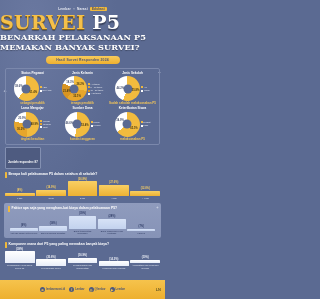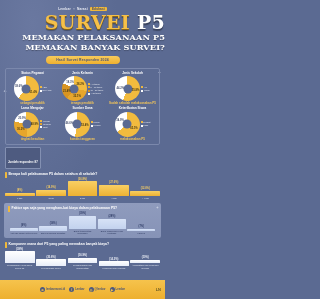--- a/index.html
+++ b/index.html
@@ -16,21 +16,21 @@
 
   
   .brandrow{display:flex;justify-content:center;align-items:center;gap:2px;
      margin-top:5px;height:7px;}
   .brandrow span{font-size:3.2px;letter-spacing:.2px;color:#e9ecf4;
      font-weight:700;white-space:nowrap;}
   .brandrow .pill{background:#f0b93c;color:#3d4868;border-radius:1px;
      padding:0 2px;font-size:3px;}
   .brandrow .sep{color:#c9ceda;font-weight:400;}
 
-  .title{text-align:right;margin-top:1px;}
+  .title{text-align:left;margin-top:1px;}
   .title .t1{font-family:"DejaVu Serif",serif;font-weight:700;
      font-size:19px;line-height:19px;letter-spacing:.3px;
      color:#f5c04a;
      text-shadow:0 1px 0 #8a6413,0 2px 1px rgba(0,0,0,.35);}
   .title .t1 .w2{color:#ffffff;text-shadow:0 1px 0 #39425f,0 2px 1px rgba(0,0,0,.35);}
   .title .t2{font-family:"DejaVu Serif",serif;font-weight:700;
      font-size:8.2px;line-height:9.4px;color:#ffffff;letter-spacing:.1px;
      text-shadow:0 1px 1px rgba(0,0,0,.3);margin-top:1px;}
 
   .badge{margin:3px auto 0;width:74px;height:8px;border-radius:4px;
@@ -120,21 +120,21 @@
     <span class="sep">×</span>
     <span>Narasi</span>
     <span class="pill">Edukasi</span>
   </div>
 
   <div class="title">
     <div class="t1">
       <span>SURVEI</span>
       <span class="w2">P5</span>
     </div>
-    <div class="t2">MEMAKAN PELAKSANAAN P5</div>
+    <div class="t2">BENARKAH PELAKSANAAN P5</div>
     <div class="t2">MEMAKAN BANYAK SURVEI?</div>
   </div>
 
   <div class="badge">
     <span>Hasil Survei Responden 2024</span>
   </div>
 
   
   <div class="donutpanel">
     <div class="grid3" id="donutGrid">

